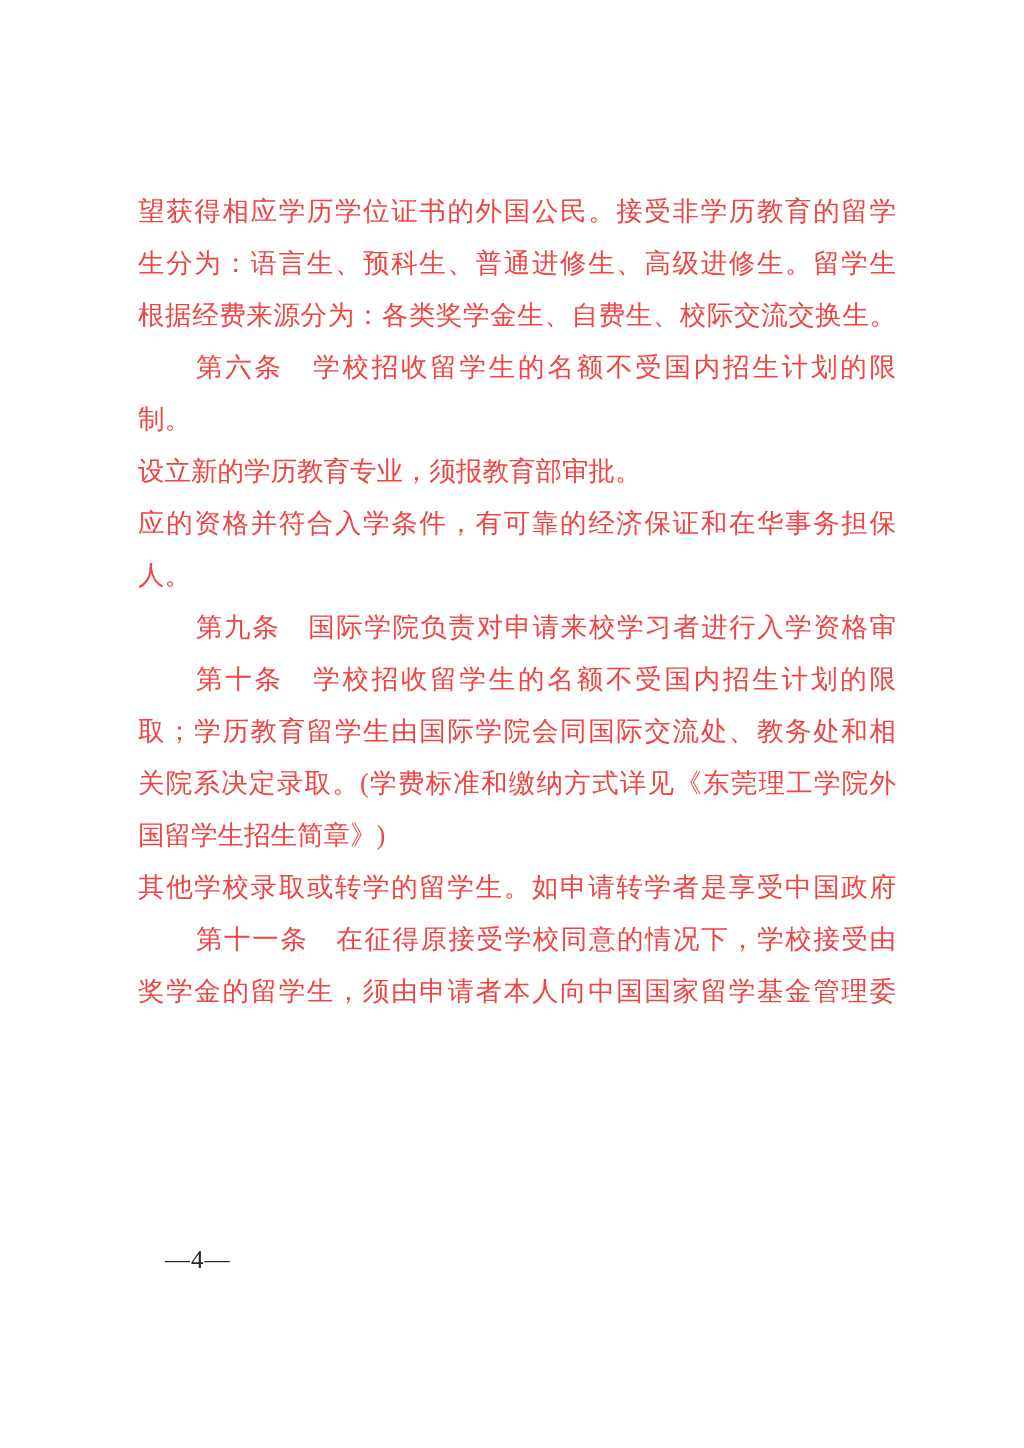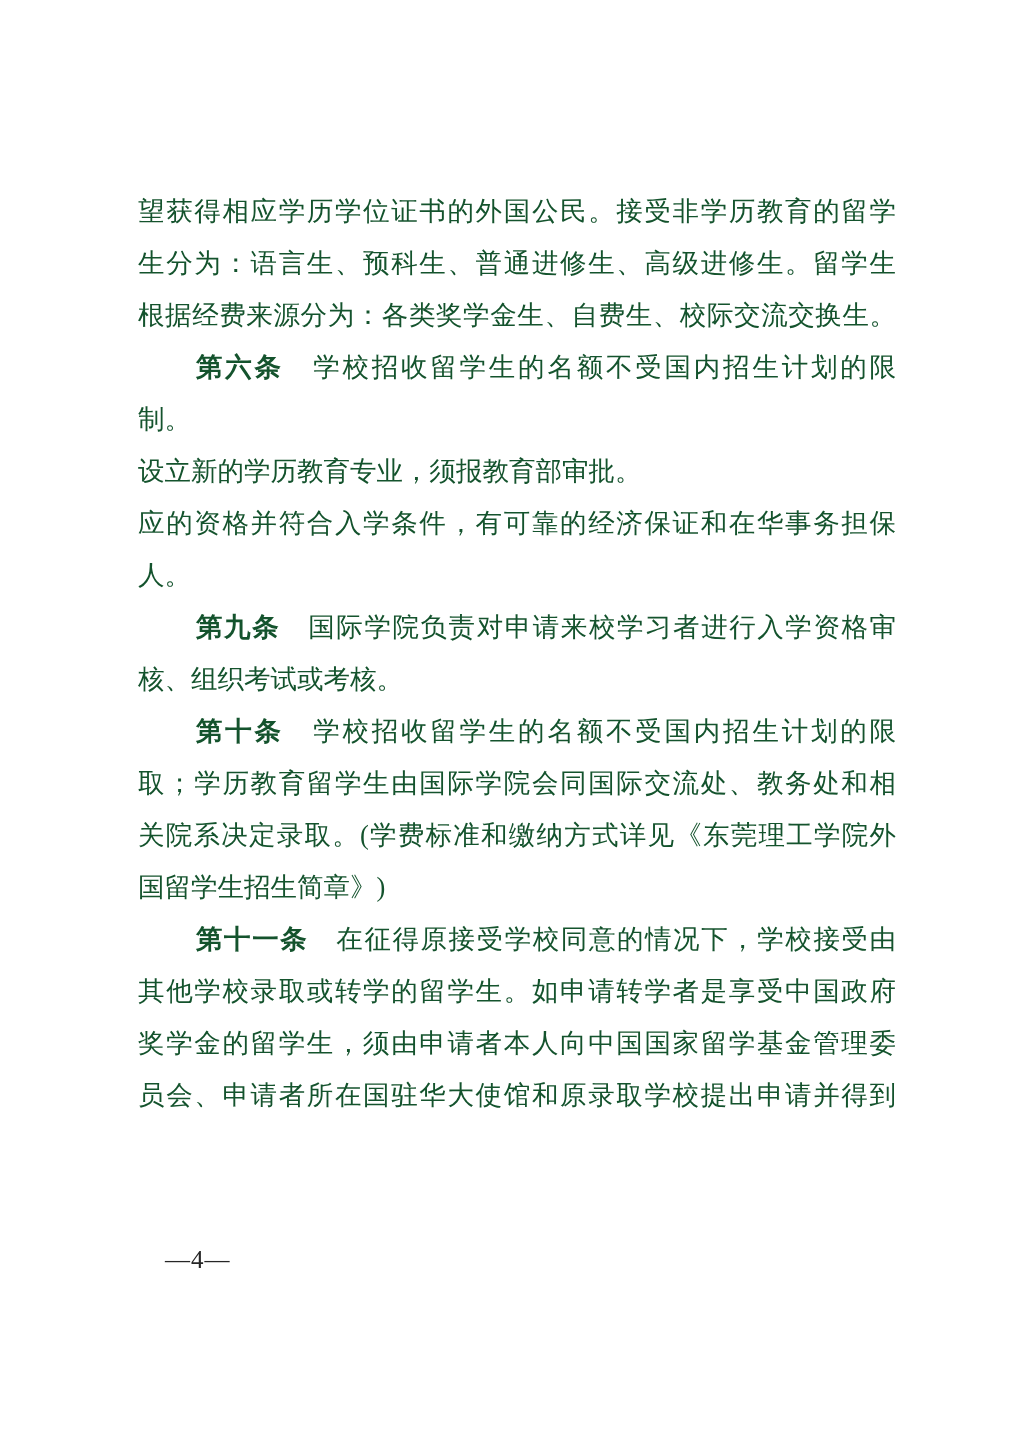--- a/index.html
+++ b/index.html
@@ -18,32 +18,32 @@
   .text-block {
     position: absolute;
     left: 138px;
     top: 185px;
     width: 758px;
   }
   .line {
     height: 52px;
     line-height: 52px;
     font-size: 26.5px;
-    color: #14532d;
+    color: #ef4444;
     white-space: normal;
   }
   .just {
     text-align: justify;
     text-align-last: justify;
   }
   .indent {
     padding-left: 58px;
   }
   .art {
-    font-weight: bold;
+    font-weight: normal;
   }
   .footer {
     position: absolute;
     left: 165px;
     top: 1246px;
     font-size: 25px;
     line-height: 28px;
     color: #262626;
     letter-spacing: 1px;
   }
@@ -55,24 +55,22 @@
   <div class="text-block">
     <div class="line just"><span class="art"></span><span>望获得相应学历学位证书的外国公民。接受非学历教育的留学</span></div>
     <div class="line just"><span class="art"></span><span>生分为：语言生、预科生、普通进修生、高级进修生。留学生</span></div>
     <div class="line just"><span class="art"></span><span>根据经费来源分为：各类奖学金生、自费生、校际交流交换生。</span></div>
     <div class="line just indent"><span class="art">第六条</span><span>　学校招收留学生的名额不受国内招生计划的限</span></div>
     <div class="line"><span class="art"></span><span>制。</span></div>
     <div class="line"><span class="art"></span><span>设立新的学历教育专业，须报教育部审批。</span></div>
     <div class="line just"><span class="art"></span><span>应的资格并符合入学条件，有可靠的经济保证和在华事务担保</span></div>
     <div class="line"><span class="art"></span><span>人。</span></div>
     <div class="line just indent"><span class="art">第九条</span><span>　国际学院负责对申请来校学习者进行入学资格审</span></div>
-    <div class="line"><span class="art"></span><span>核、组织考试或考核。</span></div>
     <div class="line just indent"><span class="art">第十条</span><span>　学校招收留学生的名额不受国内招生计划的限</span></div>
     <div class="line just"><span class="art"></span><span>取；学历教育留学生由国际学院会同国际交流处、教务处和相</span></div>
     <div class="line just"><span class="art"></span><span>关院系决定录取。(学费标准和缴纳方式详见《东莞理工学院外</span></div>
     <div class="line"><span class="art"></span><span>国留学生招生简章》)</span></div>
+    <div class="line just"><span class="art"></span><span>其他学校录取或转学的留学生。如申请转学者是享受中国政府</span></div>
     <div class="line just indent"><span class="art">第十一条</span><span>　在征得原接受学校同意的情况下，学校接受由</span></div>
-    <div class="line just"><span class="art"></span><span>其他学校录取或转学的留学生。如申请转学者是享受中国政府</span></div>
     <div class="line just"><span class="art"></span><span>奖学金的留学生，须由申请者本人向中国国家留学基金管理委</span></div>
-    <div class="line just"><span class="art"></span><span>员会、申请者所在国驻华大使馆和原录取学校提出申请并得到</span></div>
   </div>
   <div class="footer">—4—</div>
 </div>
 
 </body></html>

